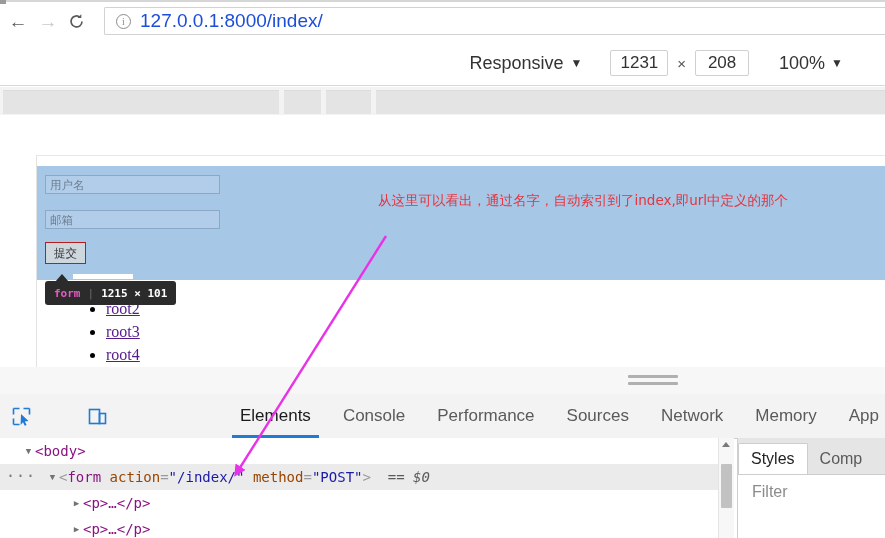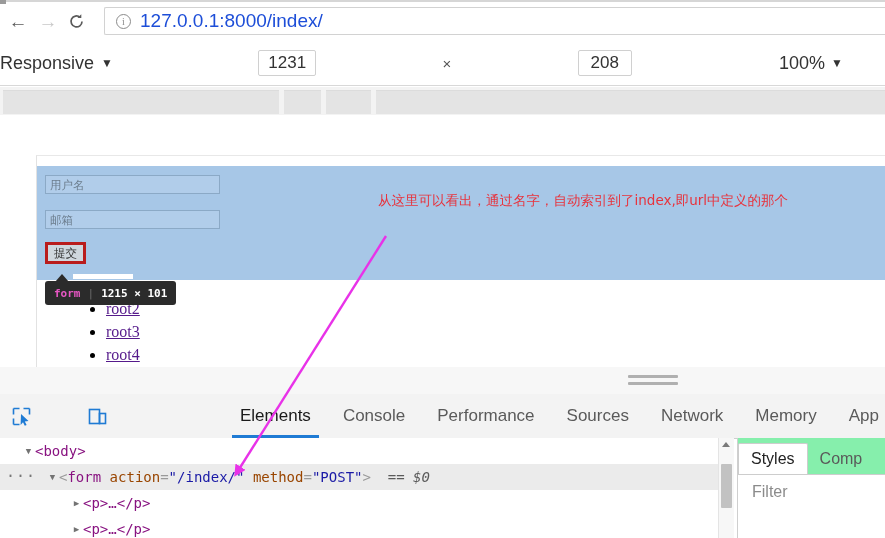--- a/index.html
+++ b/index.html
@@ -23,21 +23,21 @@
   #omnibox{position:absolute;left:104px;top:7px;width:781px;height:26px;
     background:#fff;border:1px solid #d2d2d2;border-right:none;border-radius:2px 0 0 2px;
     display:flex;align-items:center;}
   #info-icon{width:13px;height:13px;border:1.3px solid #8b8b8b;border-radius:50%;
     margin-left:11px;margin-right:9px;color:#8b8b8b;font-size:10px;line-height:13px;
     text-align:center;font-family:"Liberation Serif",serif;flex:none;}
   #omnibox-url{font-size:19px;color:#1d4ed8;font-family:"Liberation Sans",sans-serif;white-space:nowrap;}
 
   
   #device-toolbar{position:absolute;left:0;top:41px;width:885px;height:45px;background:#fff;
-    border-bottom:1px solid #d8d8d8;display:flex;align-items:center;justify-content:space-between;padding-right:42px;box-sizing:border-box;}
+    border-bottom:1px solid #d8d8d8;display:flex;align-items:center;justify-content:flex-end;padding-right:42px;box-sizing:border-box;}
   #device-select{font-size:18px;color:#333;display:flex;align-items:center;gap:7px;margin-right:28px;}
   #device-select .caret{font-size:12px;}
   .dim-box{border:1px solid #d0d0d0;border-radius:2px;background:#fff;height:26px;min-width:54px;
     display:flex;align-items:center;justify-content:center;font-size:17px;color:#333;padding:0 9px;box-sizing:border-box;}
   #dim-x{margin:0 9px;font-size:15px;color:#555;}
   #zoom-select{display:flex;align-items:center;gap:6px;font-size:18px;color:#333;margin-left:30px;}
   #zoom-select .caret{font-size:12px;}
 
   
   #ruler-strip{position:absolute;left:0;top:87px;width:885px;height:28px;background:#f3f3f3;}
@@ -46,21 +46,21 @@
   
   #page-viewport{position:absolute;left:36px;top:155px;width:849px;height:212px;background:#ffffff;
     border-left:1px solid #e2e2e2;border-top:1px solid #e8e8e8;overflow:hidden;}
   #form-highlight{position:absolute;left:0;top:10px;width:849px;height:114px;background:#a7c7e7;}
   .text-input{position:absolute;left:8px;width:175px;height:19px;background:rgba(255,255,255,0.12);
     border:1px solid #8ba9c6;box-sizing:border-box;font-size:11.5px;color:#6b7c8c;
     padding:2px 4px;font-family:"DejaVu Sans",sans-serif;}
   #username-input{top:9px;}
   #email-input{top:44px;}
   #submit-button{position:absolute;left:8px;top:76px;width:41px;height:22px;background:#cfd7de;
-    border:3px solid #b91c1c;box-sizing:border-box;font-size:11.5px;color:#333;
+    border:1px solid #b91c1c;box-sizing:border-box;font-size:11.5px;color:#333;
     display:flex;align-items:center;justify-content:center;font-family:"DejaVu Sans",sans-serif;}
   #element-badge{position:absolute;left:8px;top:125px;height:24px;background:#2b2b2b;border-radius:3px;
     display:flex;align-items:center;padding:0 9px;z-index:6;
     font-family:"DejaVu Sans Mono","Liberation Mono",monospace;font-size:11px;}
   #element-badge .tagname{color:#e857c4;font-weight:bold;}
   #element-badge .sep{color:#6a6a6a;margin:0 7px;}
   #element-badge .dims{color:#ffffff;font-weight:bold;}
   #badge-pointer{position:absolute;left:18px;top:118px;width:0;height:0;
     border-left:7px solid transparent;border-right:7px solid transparent;border-bottom:8px solid #2b2b2b;z-index:6;}
   #link-list{position:absolute;left:18px;top:124px;margin:17px;padding:0 0 0 34px;list-style:disc;}
@@ -96,21 +96,21 @@
   .tok-punct{color:#9a9a9a;}
   .tok-tag{color:#881280;}
   .tok-attr{color:#994500;}
   .tok-val{color:#1a1aa6;}
   .tok-dollar{color:#5a5a5a;font-style:italic;}
   .tok-eq{color:#5a5a5a;}
 
   
   #styles-pane{position:absolute;left:737px;top:44px;width:148px;height:100px;background:#fff;
     border-left:1px solid #cfcfcf;}
-  #styles-tabbar{height:36px;display:flex;align-items:flex-end;background:#86efac;border-bottom:1px solid #cdcdcd;}
+  #styles-tabbar{height:36px;display:flex;align-items:flex-end;background:#e5e5e5;border-bottom:1px solid #cdcdcd;}
   .st-tab{height:30px;display:flex;align-items:center;padding:0 12px;font-size:16px;color:#5a5a5a;white-space:nowrap;}
   .st-tab.active{background:#fff;color:#222;border:1px solid #cdcdcd;border-bottom:none;border-radius:2px 2px 0 0;}
   #styles-filter{height:34px;display:flex;align-items:center;padding-left:14px;font-size:16px;color:#8b8b8b;}
 
   
   #dom-scrollbar{position:absolute;left:718px;top:44px;width:15px;height:100px;background:#f7f7f7;border-left:1px solid #e4e4e4;}
   #dom-scroll-up{position:absolute;left:3px;top:4px;width:0;height:0;border-left:4px solid transparent;border-right:4px solid transparent;border-bottom:5px solid #7a7a7a;}
   #dom-scroll-thumb{position:absolute;left:2px;top:26px;width:11px;height:44px;background:#c2c2c2;border-radius:1px;}
 
   

